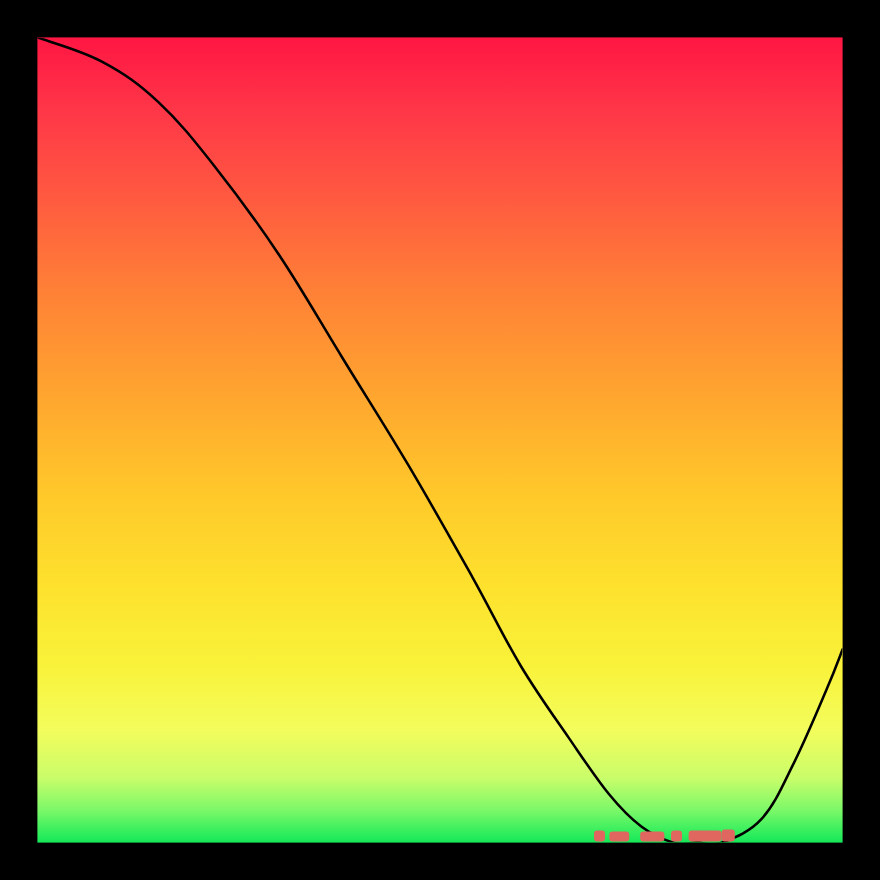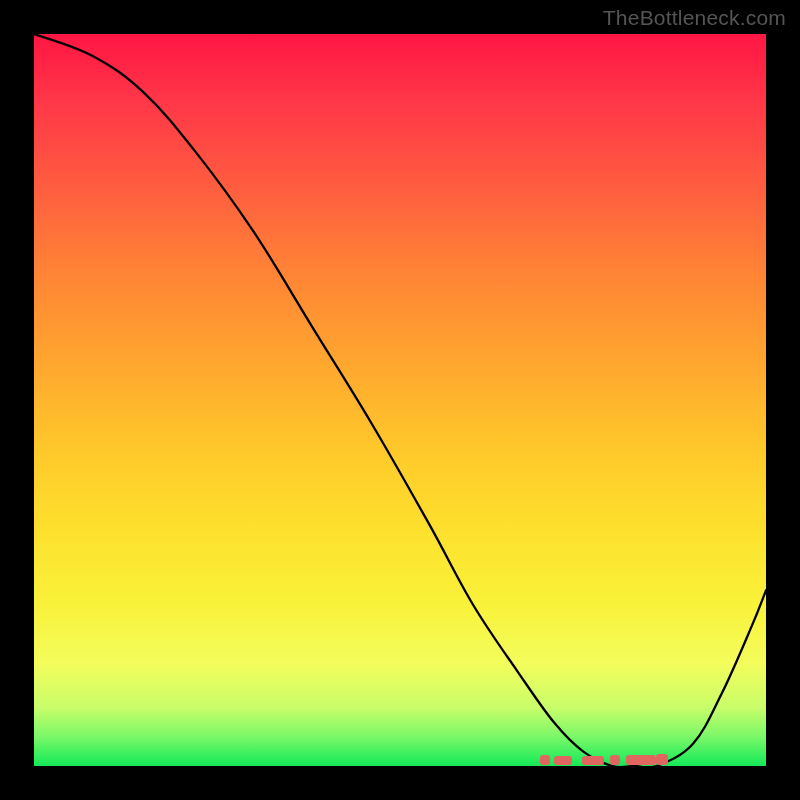--- a/index.html
+++ b/index.html
@@ -62,21 +62,20 @@
   .marker {
     position: absolute;
     background: #e0675f;
     border-radius: 3px;
   }
 </style>
 </head>
 <body>
 
 <div class="frame">
-  <div class="watermark">TheBottleneck.com</div>
 
   <div class="plot">
     <svg id="curve" class="curve" viewBox="0 0 732 732" preserveAspectRatio="none">
       <path id="curve-path" d="M 0.0 0.0 C 10.5 4.0, 38.8 11.4, 58.6 22.0 C 78.3 32.5, 91.4 41.4, 109.8 58.6 C 128.2 75.7, 141.3 92.1, 161.0 117.1 C 180.8 142.2, 198.5 166.0, 219.6 197.6 C 240.7 229.3, 257.1 258.5, 278.2 292.8 C 299.2 327.1, 315.6 352.4, 336.7 388.0 C 357.8 423.5, 376.8 457.5, 395.3 490.4 C 413.7 523.4, 423.4 544.6, 439.2 571.0 C 455.0 597.3, 468.6 615.8, 483.1 636.8 C 497.6 657.9, 507.9 673.6, 519.7 688.1 C 531.6 702.6, 538.5 709.5, 549.0 717.4 C 559.5 725.3, 569.1 729.4, 578.3 732.0 C 587.5 734.6, 592.3 732.0, 600.2 732.0 C 608.1 732.0, 611.7 736.0, 622.2 732.0 C 632.7 728.0, 646.9 723.2, 658.8 710.0 C 670.7 696.9, 677.5 679.9, 688.1 658.8 C 698.6 637.7, 709.5 611.4, 717.4 592.9 C 725.3 574.5, 729.4 562.9, 732.0 556.3" fill="none" stroke="#000" stroke-width="2.3" stroke-linecap="round"></path>
     </svg>
     <div id="markers">
         <div class="marker" style="left: 505.7px; top: 721px; width: 10px; height: 10px;"></div>
         <div class="marker" style="left: 519.7px; top: 722px; width: 18px; height: 9px;"></div>
         <div class="marker" style="left: 547.7px; top: 722px; width: 22px; height: 9px;"></div>
         <div class="marker" style="left: 575.7px; top: 721px; width: 10px; height: 10px;"></div>

